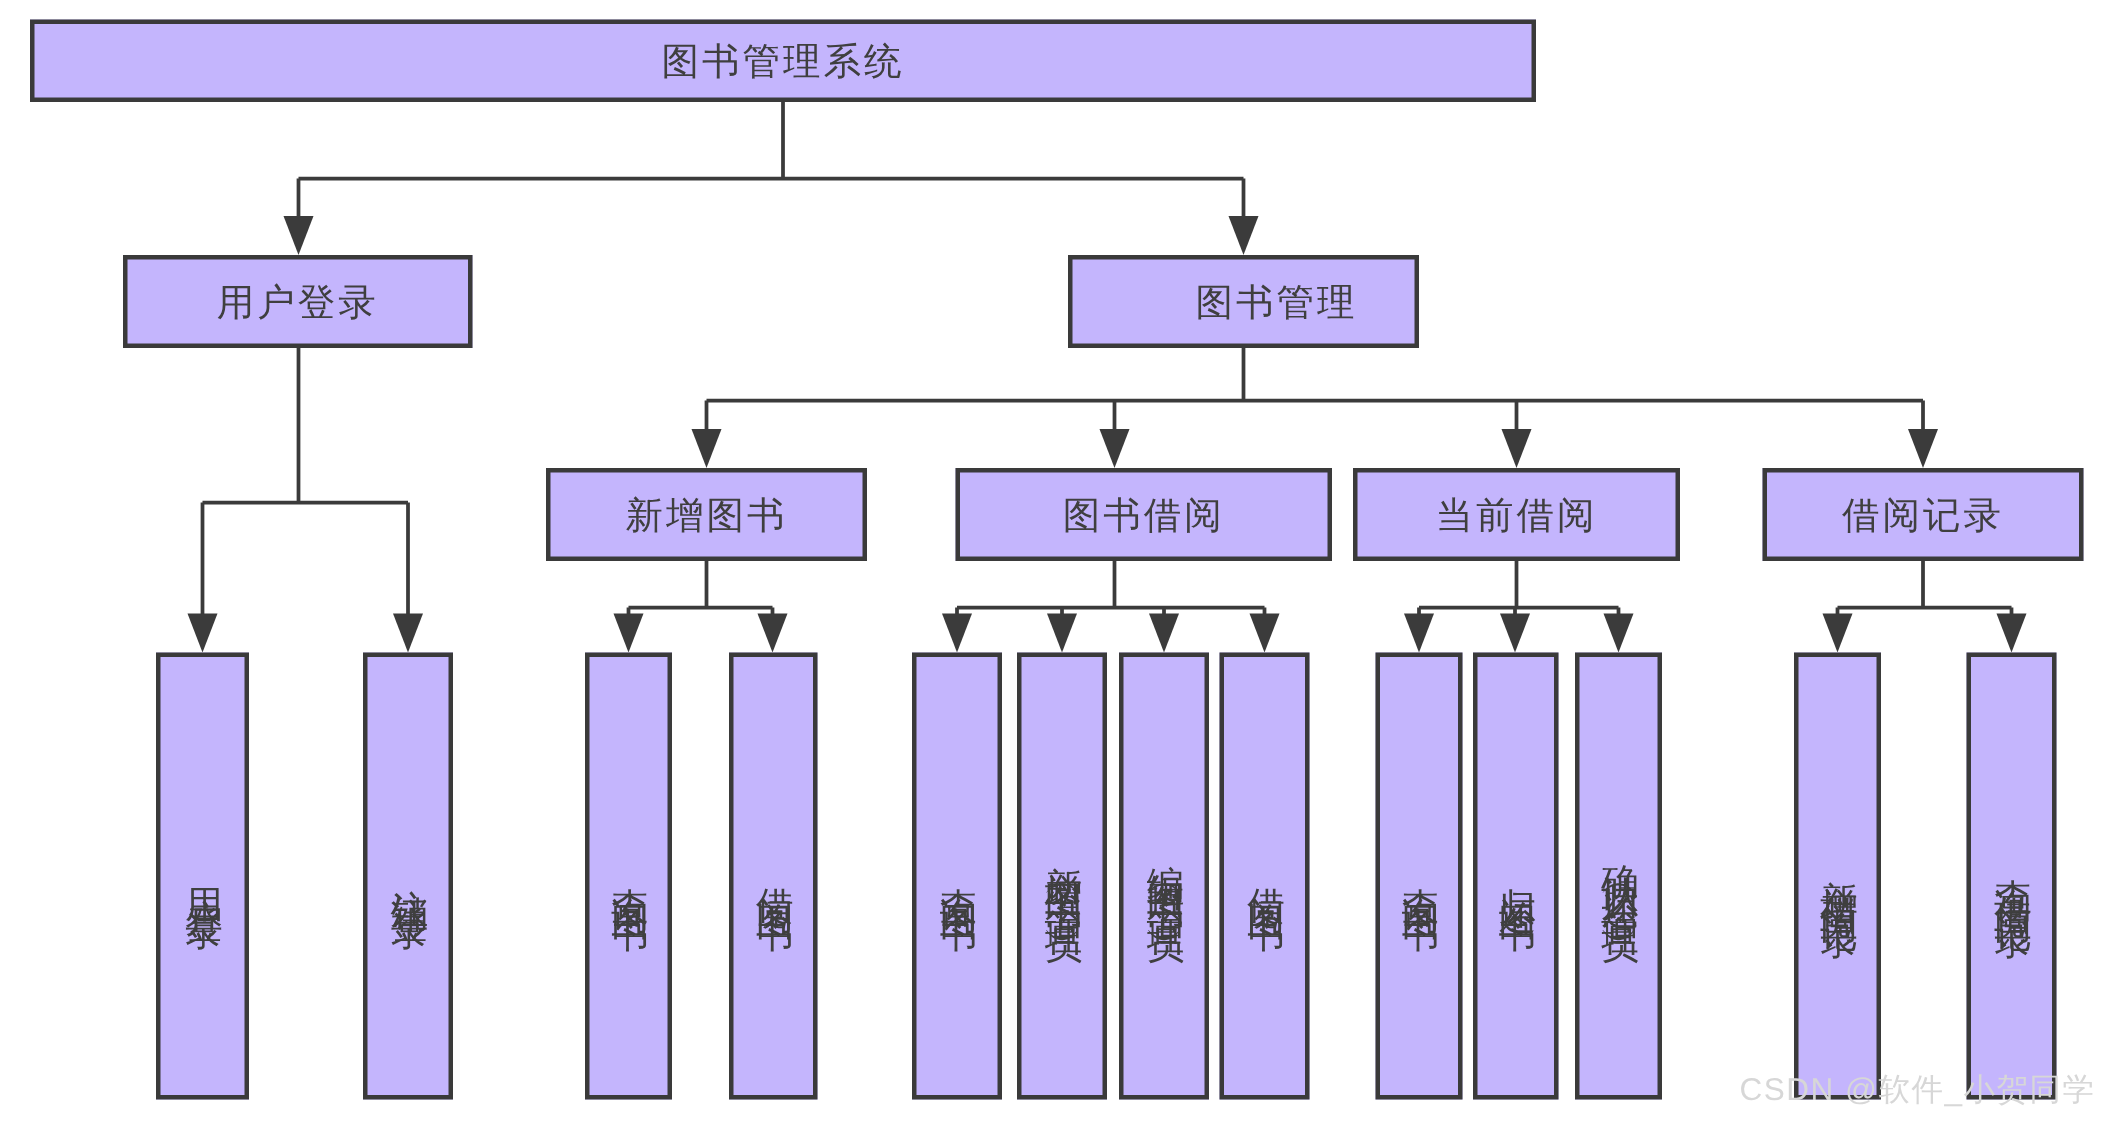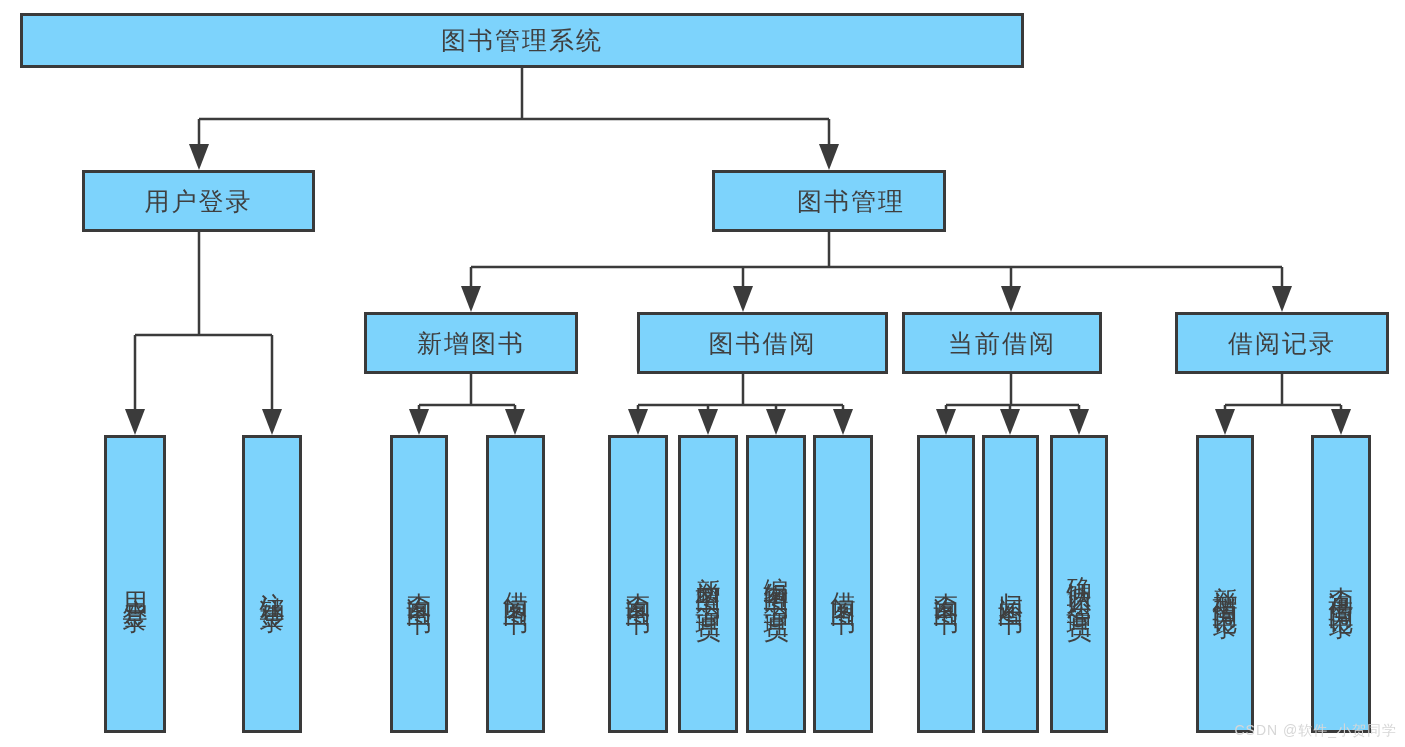--- a/index.html
+++ b/index.html
@@ -19,21 +19,21 @@
     position: absolute;
     left: 0;
     top: 0;
     width: 1405px;
     height: 747px;
   }
   .box {
     position: absolute;
     box-sizing: border-box;
     border: 3px solid #3a3a3a;
-    background: #7dd3fc;
+    background: #c4b5fd;
     display: flex;
     align-items: center;
     justify-content: center;
     color: #3f3f3f;
   }
   .box.h span {
     font-size: 25px;
     letter-spacing: 2px;
     color: #3f3f3f;
     white-space: nowrap;
@@ -43,21 +43,21 @@
     text-orientation: mixed;
     font-size: 25px;
     letter-spacing: 6px;
     line-height: 1;
     color: #3f3f3f;
   }
   .watermark {
     position: absolute;
     right: 8px;
     bottom: 7px;
-    font-size: 14px;
+    font-size: 21px;
     letter-spacing: 1px;
     color: #d7d7d7;
     z-index: 10;
     white-space: nowrap;
     margin-top: 28px;
   }
 </style>
 </head>
 <body>
 
@@ -104,21 +104,21 @@
   <div class="box h" style="left:712px; top:170px; width:234px; height:62px;padding-left:44px;">
     <span>图书管理</span>
   </div>
 
   <div class="box h" style="left:364px; top:312px; width:214px; height:62px;">
     <span>新增图书</span>
   </div>
   <div class="box h" style="left:637px; top:312px; width:251px; height:62px;">
     <span>图书借阅</span>
   </div>
-  <div class="box h" style="left:902px; top:312px; width:200px; height:62px;">
+  <div class="box h" style="left:902px; top:312px; width:218px; height:62px;">
     <span>当前借阅</span>
   </div>
   <div class="box h" style="left:1175px; top:312px; width:214px; height:62px;font-family:Liberation Serif, serif;">
     <span>借阅记录</span>
   </div>
 
   <div class="box v" style="left:104px; top:435px; width:62px; height:298px;">
     <span>用户登录</span>
   </div>
   <div class="box v" style="left:242px; top:435px; width:60px; height:298px;">

